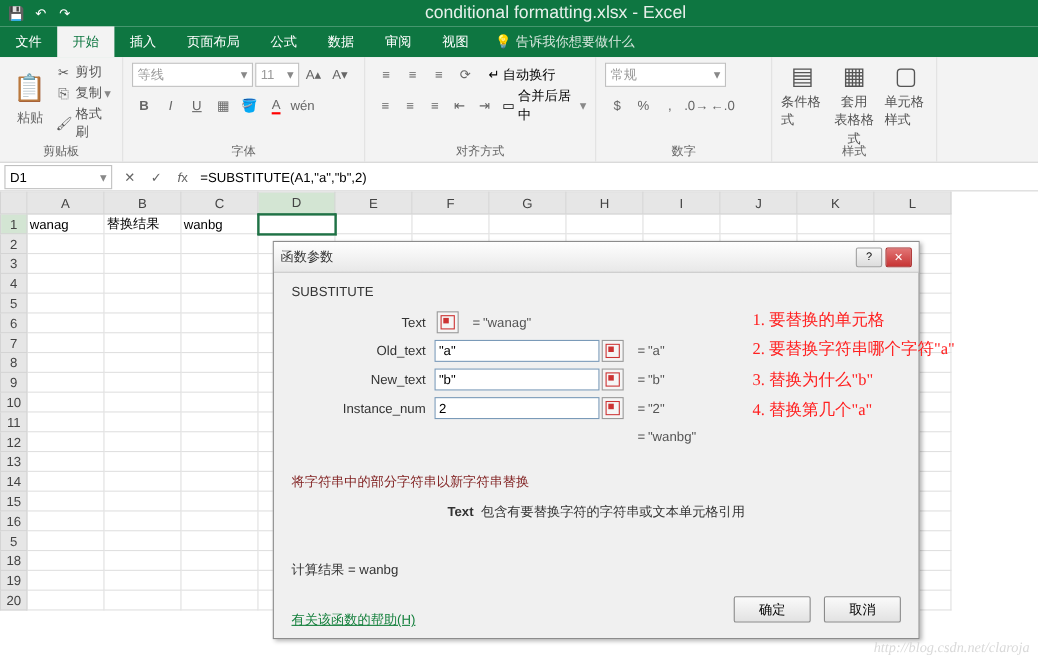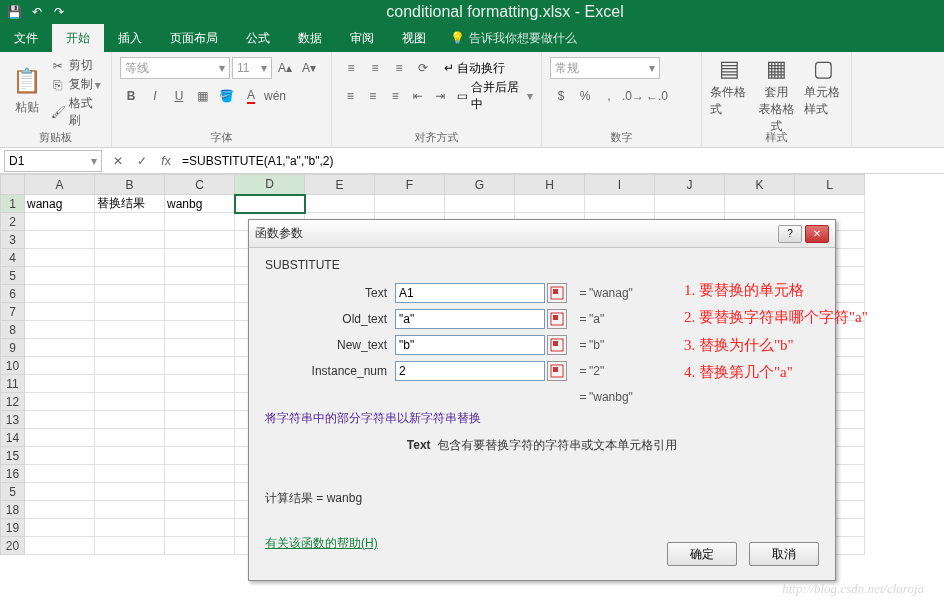--- a/index.html
+++ b/index.html
@@ -57,29 +57,29 @@
 .win-btn.close{background:linear-gradient(#e27575,#c73434);color:#fff;border-color:#a82828}
 #dlg-body{padding:10px 16px}
 .fn-name{color:#333;margin-bottom:8px}
 .param-row{display:flex;align-items:center;height:26px}
 .param-label{width:130px;text-align:right;padding-right:8px;color:#333}
 .param-input{width:150px;height:20px;border:1px solid #7a9ab8;background:#fff;padding:0 3px;display:flex;align-items:center}
 .ref-btn{width:20px;height:20px;border:1px solid #999;background:#f5f5f5;margin-left:2px;display:flex;align-items:center;justify-content:center}
 .ref-btn svg{width:14px;height:14px}
 .param-eq{margin-left:10px;color:#555;width:12px;text-align:center}
 .param-val{color:#555}
-.desc{margin-top:0;color:#4c1d95}
+.desc{margin-top:20px;color:#7f1d1d}
 .hint{text-align:center;margin-top:10px;color:#333}
 .result-line{margin-top:36px;color:#333}
 .help-link{color:#15803d;text-decoration:underline;cursor:pointer;margin-top:28px;display:inline-block}
 #dlg-btns{position:absolute;bottom:14px;right:16px;display:flex;gap:12px}
 .dlg-btn{width:70px;height:24px;border:1px solid #8a8a8a;background:linear-gradient(#fafafa,#e2e2e2);display:flex;align-items:center;justify-content:center;border-radius:2px}
 
 .anno{position:absolute;color:#ff2020;font-size:15px;font-family:SimSun,serif;white-space:nowrap}
-.watermark{position:absolute;right:20px;bottom:6px;color:#d9d9d9;font-size:13px;font-style:italic;font-family:serif}
+.watermark{position:absolute;right:8px;bottom:6px;color:#d9d9d9;font-size:13px;font-style:italic;font-family:serif}
 </style>
 </head>
 <body>
 
 <div id="title-bar">
   <div class="qat-btn">💾</div>
   <div class="qat-btn">↶</div>
   <div class="qat-btn">↷</div>
   <div class="doc-title">conditional formatting.xlsx - Excel</div>
 </div>
@@ -558,21 +558,20 @@
   <div id="dlg-title">
     <span>函数参数</span>
     <div class="win-btn">?</div>
     <div class="win-btn close">✕</div>
   </div>
   <div id="dlg-body">
     <div class="fn-name">SUBSTITUTE</div>
     <div id="param-rows">
         <div class="param-row">
           <div class="param-label">Text</div>
-          <div class="param-input">A1</div>
           <div class="ref-btn">
             <svg viewBox="0 0 14 14">
               <rect x="1" y="1" width="12" height="12" fill="none" stroke="#c33" stroke-width="1"></rect>
               <rect x="3" y="3" width="5" height="5" fill="#c33"></rect>
             </svg>
           </div>
           <div class="param-eq">=</div>
           <div class="param-val">"wanag"</div>
         </div>
         <div class="param-row">

